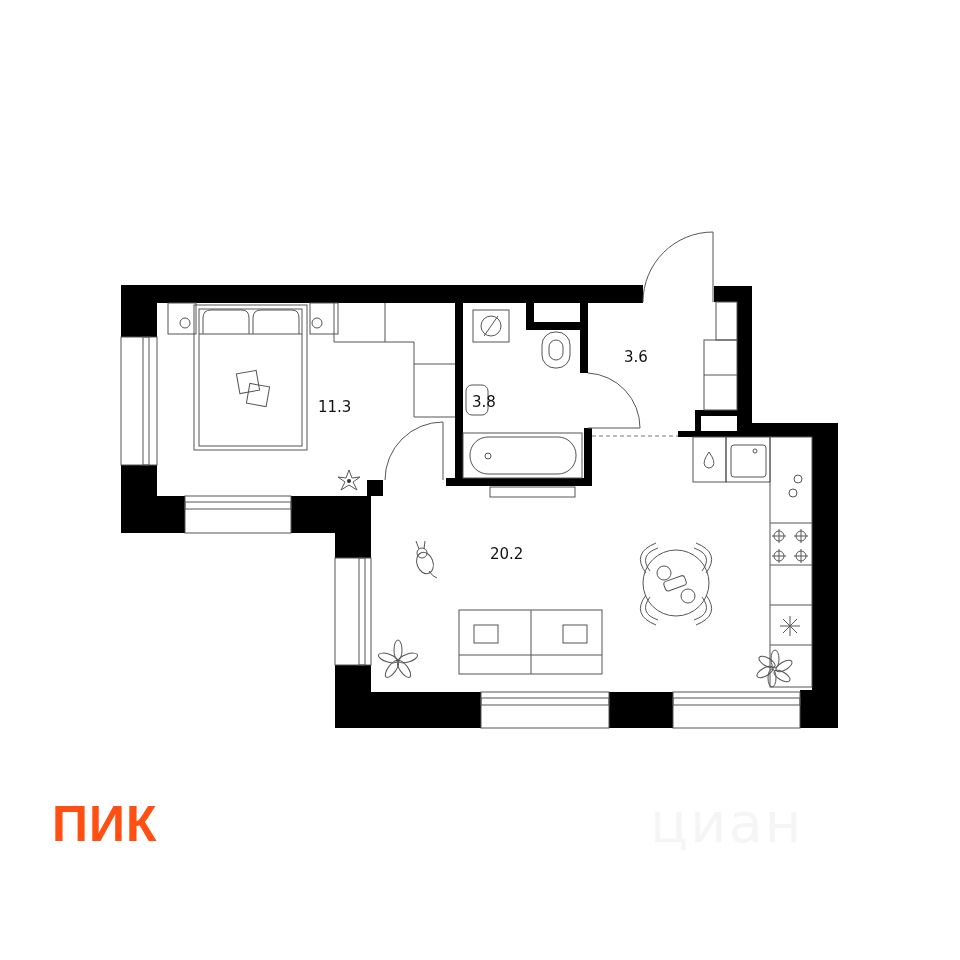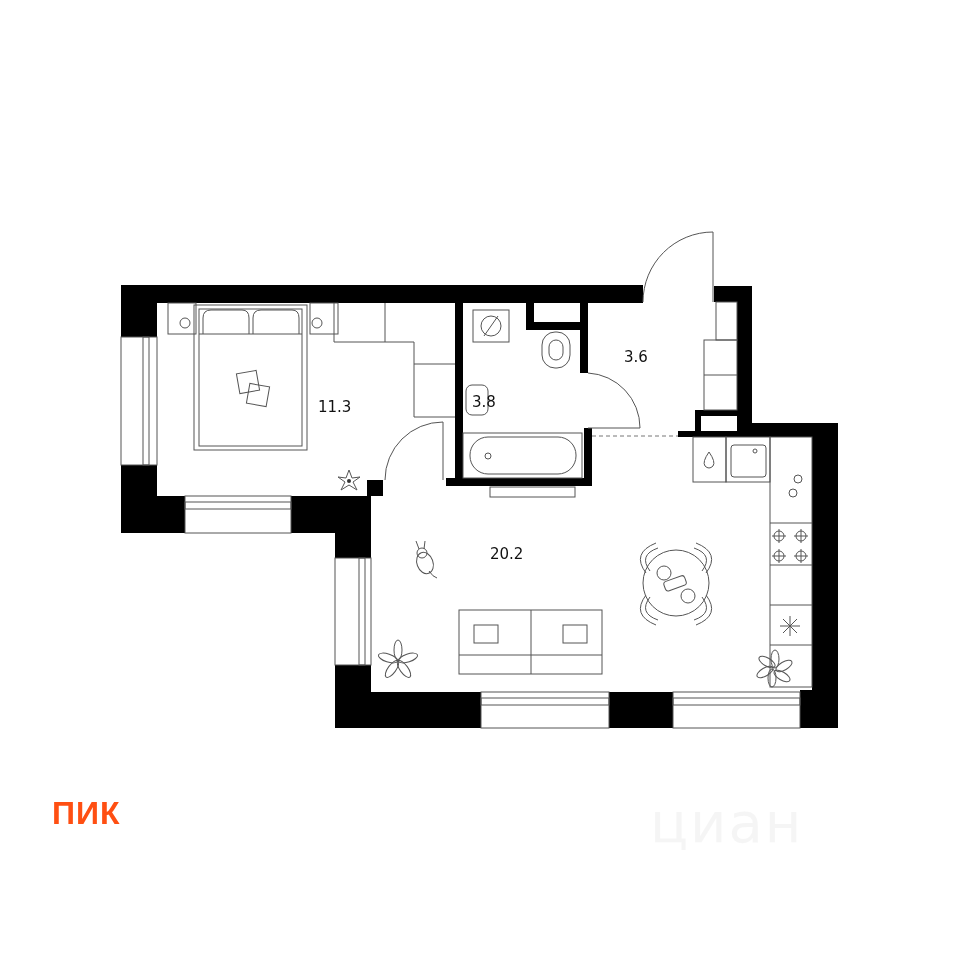--- a/index.html
+++ b/index.html
@@ -1,21 +1,21 @@
 <!DOCTYPE html>
 <html><head>
 <meta charset="utf-8">
 <style>
   html, body { margin:0; padding:0; background:#ffffff; }
   body { width:960px; height:960px; position:relative; overflow:hidden; font-family:"DejaVu Sans", sans-serif; }
   #plan { position:absolute; left:0; top:0; width:960px; height:960px; }
   .wall { fill:#000; }
   .ln { fill:none; stroke:#555; stroke-width:1; }
   .area-label { font-family:"DejaVu Sans", sans-serif; font-size:15px; fill:#111; }
-  .brand { position:absolute; left:52px; top:795px; font-family:"Liberation Sans", sans-serif; font-weight:bold; font-size:32px; letter-spacing:1px; }
+  .brand { position:absolute; left:52px; top:795px; font-family:"Liberation Sans", sans-serif; font-weight:bold; font-size:50px; letter-spacing:1px; }
   .wm { position:absolute; left:650px; top:790px; font-family:"DejaVu Sans", sans-serif; font-size:56px; color:rgba(200,200,200,0.18); letter-spacing:2px; }
 </style>
 </head>
 <body>
 
 <svg id="plan" viewBox="0 0 960 960" xmlns="http://www.w3.org/2000/svg">
 
   <g>
 
     <rect class="wall" x="121" y="285" width="522" height="18"></rect>

